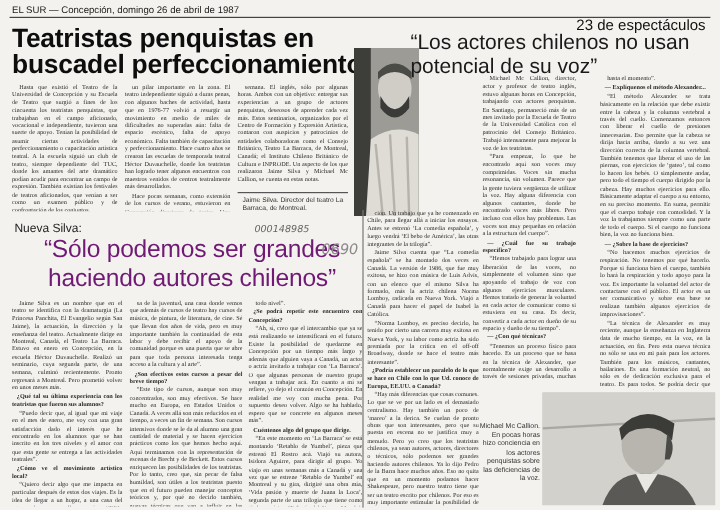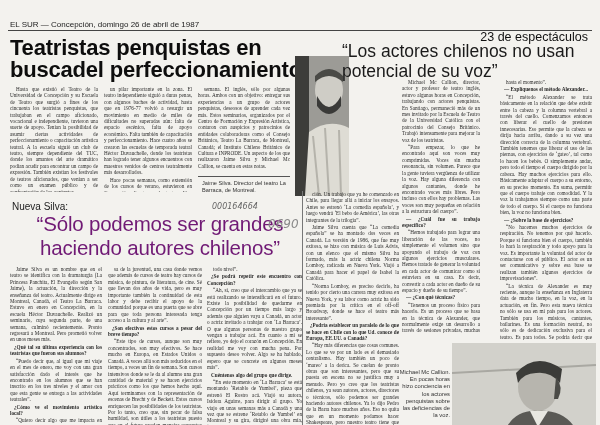--- a/index.html
+++ b/index.html
@@ -1,17 +1,17 @@
 <!DOCTYPE html>
 <html><head>
 <meta charset="utf-8">
 <style>
   html,body{margin:0;padding:0;}
   body{width:600px;height:425px;overflow:hidden;background:#f3f2ee;position:relative;color:#1a1a1a;font-family:"Liberation Serif",serif;}
-  .abs{position:absolute;margin-top:16px;}
+  .abs{position:absolute;}
   .mast-left{left:10px;top:4px;font-family:"Liberation Sans",sans-serif;font-size:8px;color:#222;}
   .mast-right{right:12px;top:14px;font-family:"Liberation Sans",sans-serif;font-size:12.5px;color:#111;}
   .mast-rule{left:8px;right:8px;top:14px;height:1px;background:#444;}
   .h-left{left:10px;top:21px;width:300px;font-family:"Liberation Sans",sans-serif;font-weight:bold;font-size:22px;line-height:22px;color:#0d0d0d;letter-spacing:-0.2px;}
   .col{font-size:5.2px;line-height:6.4px;text-align:justify;color:#2a2a2a;overflow:hidden;}
   .col p{margin:0 0 1px 0;text-indent:6px;}
   .col p.q{font-weight:bold;text-indent:4px;}
   .photo{background:#8a8a86;overflow:hidden;}
   .caption{font-family:"Liberation Sans",sans-serif;font-size:5.6px;line-height:7px;color:#333;}
   .kicker{left:12px;top:185px;font-family:"Liberation Sans",sans-serif;font-size:10px;color:#222;}
@@ -51,21 +51,21 @@
     <ellipse cx="34" cy="34" rx="14" ry="18" fill="#cfcdc6"></ellipse>
     <path d="M22 40 Q34 62 46 40 L46 50 Q34 66 22 50 Z" fill="#3a3a38"></path>
     <path d="M20 20 Q34 6 48 20 L48 26 Q34 14 20 26 Z" fill="#4a4a46"></path>
     <path d="M10 140 L14 76 Q34 62 54 72 L54 140 Z" fill="#dedcd4"></path>
     <path d="M18 80 L24 140 M30 72 L34 140 M44 74 L46 140" stroke="#b5b3ab" stroke-width="2"></path>
   </svg>
 </div>
 
 <div class="abs kicker">Nueva Silva:</div>
 <div class="abs h-mid">“Sólo podemos ser grandes haciendo autores chilenos”</div>
-<div class="abs hand" style="left:212px;top:186px;font-size:8px;">000164664</div>
+<div class="abs hand" style="left:212px;top:186px;font-size:8px;">000148985</div>
 <div class="abs hand" style="left:268px;top:201px;font-size:12px;color:#8a8a8a;">0690</div>
 
 <div class="abs col" style="left:10px;top:250px;width:92px;height:172px;">
   <p>Jaime Silva es un nombre que en el teatro se identifica con la dramaturgia (La Princesa Panchita, El Evangelio según San Jaime), la actuación, la dirección y la enseñanza del teatro. Actualmente dirige en Montreal, Canadá, el Teatro La Barraca. Estuvo en enero en Concepción, en la escuela Héctor Duvauchelle. Realizó un seminario, cuya segunda parte, de una semana, culminó recientemente. Pronto regresará a Montreal. Pero prometió volver en unos meses más.</p>
   <p class="q">¿Qué tal su última experiencia con los teatristas que fueron sus alumnos?</p>
   <p>“Puedo decir que, al igual que mi viaje en el mes de enero, me voy con una gran satisfacción dado el interés que he encontrado en los alumnos que se han inscrito en los tres niveles y el amor con que esta gente se entrega a las actividades teatrales”.</p>
   <p class="q">¿Cómo ve el movimiento artístico local?</p>
   <p>“Quiero decir algo que me impacta en particular después de estos dos viajes. Es la idea de llegar a un hogar, a una casa del arte, cada vez que llego aquí a CEFA. Gracias a ellos está este local donde realmente se aúnan diversas formas artísticas. Es como una ca-</p>
 </div>
 <div class="abs col" style="left:108px;top:250px;width:94px;height:172px;">

